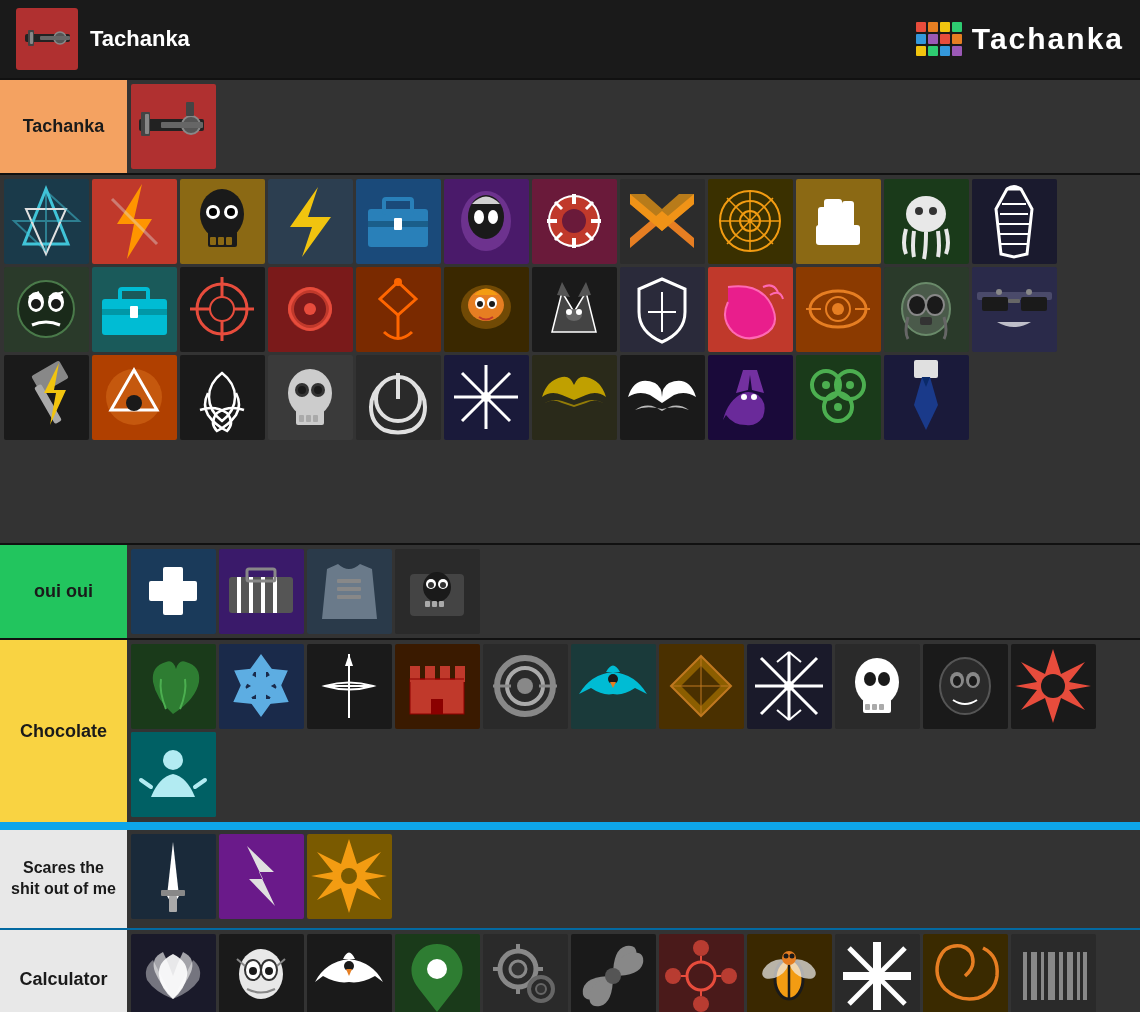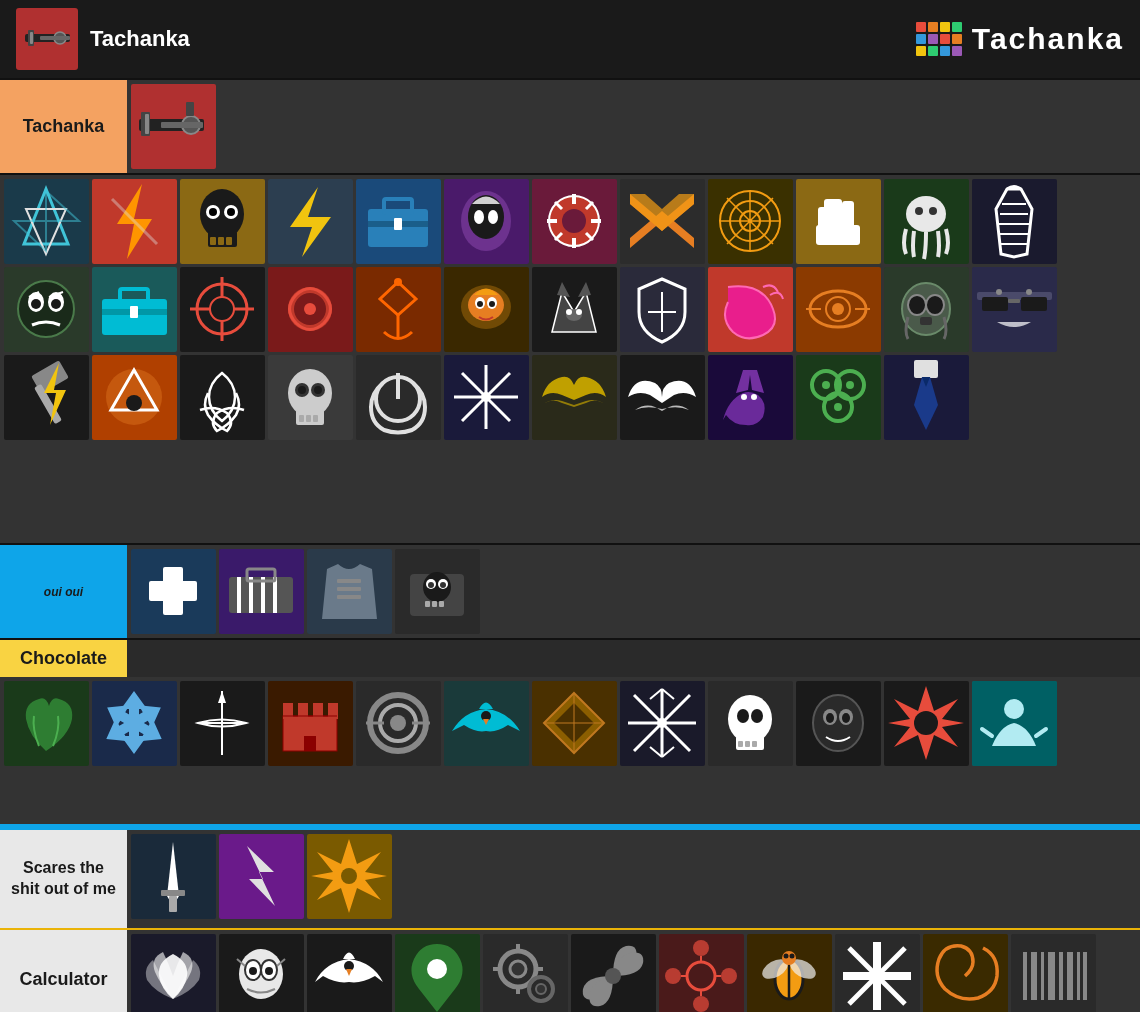--- a/index.html
+++ b/index.html
@@ -430,21 +430,21 @@
             <rect x="30" y="5" width="24" height="18" fill="#e0e0e0" rx="2"></rect>
             <path d="M38,22 L30,50 L42,75 L54,50 L46,22 Z" fill="#1a3a8a"></path>
             <polygon points="38,22 46,22 42,32" fill="#0a2a6a"></polygon>
           </svg>
       </div>
 
     </div>
   </div>
 
   <div style="display:flex;border-bottom:2px solid #111;min-height:95px;">
-    <div style="width:127px;min-width:127px;background:#0ea5e9;display:flex;align-items:center;justify-content:center;font-size:12px;font-weight:bold;color:#1a1a1a;text-align:center;padding:8px;font-family:Arial,sans-serif;font-style:italic;">oui oui</div>
+    <div style="width:127px;min-width:127px;background:#22c55e;display:flex;align-items:center;justify-content:center;font-size:18px;font-weight:bold;color:#1a1a1a;text-align:center;padding:8px;font-family:Arial,sans-serif;">oui oui</div>
     <div style="flex:1;display:flex;flex-wrap:wrap;align-content:flex-start;padding:4px;gap:3px;background:#333;">
 
       <div style="width:85px;height:85px;border-radius:2px;overflow:hidden;flex-shrink:0;">
         <svg width="85" height="85" viewBox="0 0 85 85">
             <rect width="85" height="85" fill="#1a3a5a"></rect>
             <rect x="18" y="32" width="48" height="20" fill="white" rx="2"></rect>
             <rect x="32" y="18" width="20" height="48" fill="white" rx="2"></rect>
           </svg>
       </div>
 
@@ -480,21 +480,21 @@
             <circle cx="36" cy="36" r="3" fill="#333"></circle>
             <circle cx="48" cy="36" r="3" fill="#333"></circle>
             <rect x="30" y="52" width="5" height="6" fill="#aaa" rx="1"></rect>
             <rect x="37" y="52" width="5" height="6" fill="#aaa" rx="1"></rect>
             <rect x="44" y="52" width="5" height="6" fill="#aaa" rx="1"></rect>
           </svg>
       </div>
     </div>
   </div>
 
-  <div style="display:flex;border-bottom:6px solid #0ea5e9;min-height:190px;flex-direction:column;">
+  <div style="display:flex;border-bottom:8px solid #0ea5e9;min-height:190px;">
     <div style="width:127px;min-width:127px;background:#f9d342;display:flex;align-items:center;justify-content:center;font-size:18px;font-weight:bold;color:#1a1a1a;text-align:center;padding:8px;font-family:Arial,sans-serif;">Chocolate</div>
     <div style="flex:1;display:flex;flex-wrap:wrap;align-content:flex-start;padding:4px;gap:3px;background:#333;">
 
       <div style="width:85px;height:85px;border-radius:2px;overflow:hidden;flex-shrink:0;">
         <svg width="85" height="85" viewBox="0 0 85 85">
             <rect width="85" height="85" fill="#1a3a1a"></rect>
             <path d="M42,70 Q25,55 22,38 Q20,22 35,18 Q42,15 45,25 Q48,15 55,18 Q70,22 68,38 Q65,55 42,70Z" fill="#2e7d32"></path>
             <path d="M35,65 Q28,48 30,35 M49,65 Q56,48 54,35" stroke="#4caf50" stroke-width="2" fill="none"></path>
           </svg>
       </div>
@@ -617,21 +617,21 @@
             <circle cx="42" cy="28" r="10" fill="#b2ebf2"></circle>
             <path d="M20,65 Q28,45 42,42 Q56,45 64,65 Z" fill="#b2ebf2"></path>
             <line x1="20" y1="55" x2="10" y2="48" stroke="#b2ebf2" stroke-width="4" stroke-linecap="round"></line>
             <line x1="64" y1="55" x2="74" y2="48" stroke="#b2ebf2" stroke-width="4" stroke-linecap="round"></line>
           </svg>
       </div>
 
     </div>
   </div>
 
-  <div style="display:flex;border-bottom:2px solid #eab308;min-height:100px;">
+  <div style="display:flex;border-bottom:2px solid #0369a1;min-height:100px;">
     <div style="width:127px;min-width:127px;background:#e8e8e8;display:flex;align-items:center;justify-content:center;font-size:16px;font-weight:bold;color:#1a1a1a;text-align:center;padding:8px;font-family:Arial,sans-serif;line-height:1.3;">Scares the shit out of me</div>
     <div style="flex:1;display:flex;flex-wrap:wrap;align-content:flex-start;padding:4px;gap:3px;background:#333;">
 
       <div style="width:85px;height:85px;border-radius:2px;overflow:hidden;flex-shrink:0;">
         <svg width="85" height="85" viewBox="0 0 85 85">
             <rect width="85" height="85" fill="#1a2a3a"></rect>
             <path d="M42,8 L48,62 L42,72 L36,62 Z" fill="white"></path>
             <rect x="30" y="56" width="24" height="6" fill="#888" rx="1"></rect>
             <rect x="38" y="62" width="8" height="16" fill="#aaa" rx="1"></rect>
           </svg>

